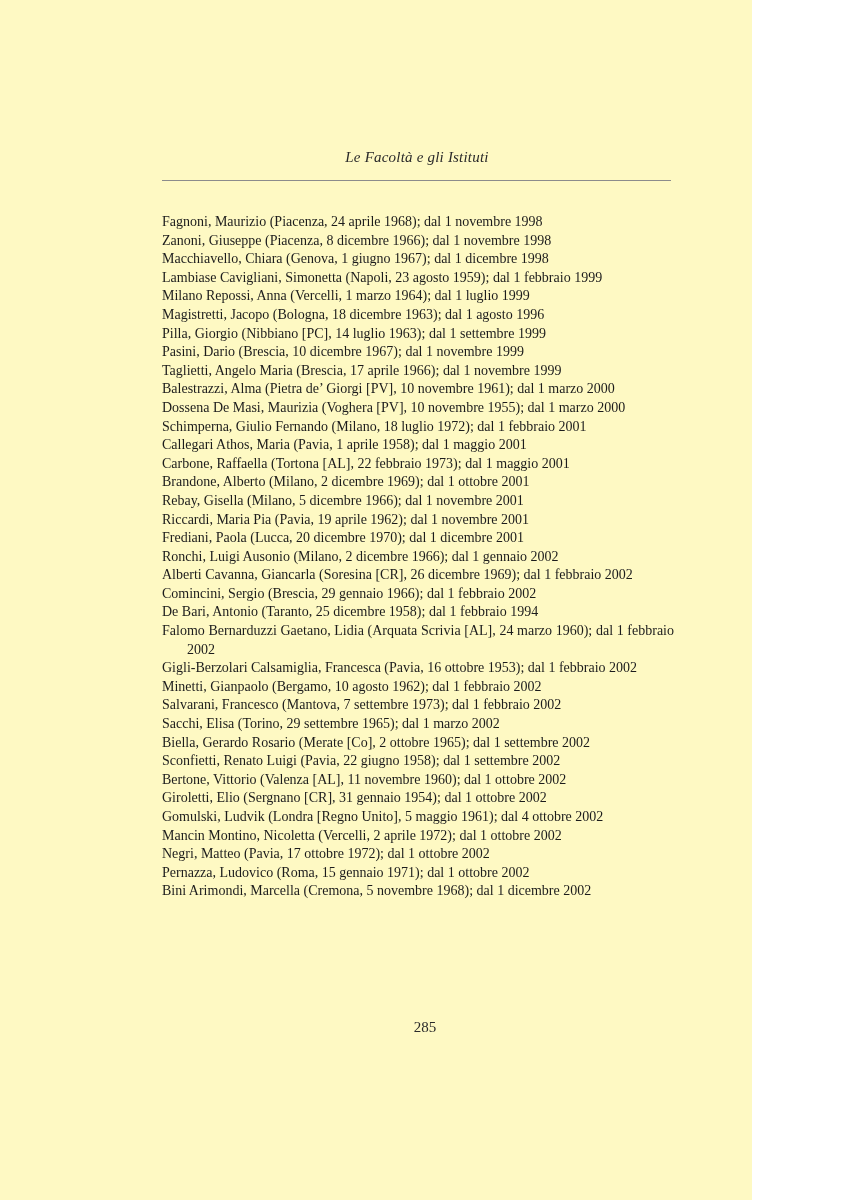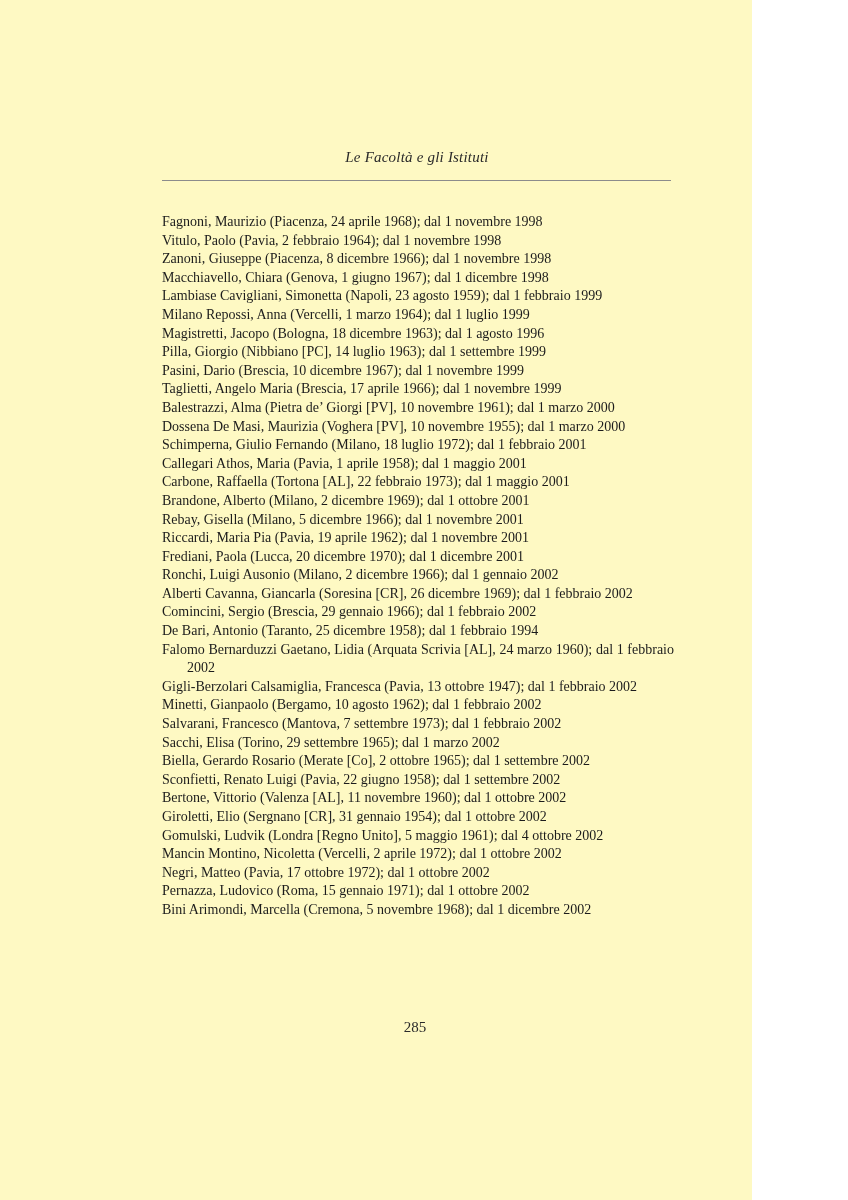--- a/index.html
+++ b/index.html
@@ -46,41 +46,40 @@
     font-size: 14px;
     line-height: 18.6px;
     text-align: justify;
     padding-left: 25px;
     text-indent: -25px;
     color: #1c1c1c;
   }
   .page-number {
     position: absolute;
     top: 1019px;
-    left: 160px;
+    left: 170px;
     width: 510px;
     text-align: center;
     font-size: 15px;
     color: #2a2a2a;
   }
 </style>
 </head>
 <body>
 
 <div class="page">
 
   <div class="running-header">Le Facoltà e gli Istituti</div>
 
   <div class="header-rule"></div>
 
   <div class="entry-list">
 
       <p class="entry">Fagnoni, Maurizio (Piacenza, 24 aprile 1968); dal 1 novembre 1998</p>
 
-      <p class="entry">Vitulo, Paolo (Pavia, 2 febbraio 1964); dal 1 novembre 1998</p>
 
       <p class="entry">Zanoni, Giuseppe (Piacenza, 8 dicembre 1966); dal 1 novembre 1998</p>
 
       <p class="entry">Macchiavello, Chiara (Genova, 1 giugno 1967); dal 1 dicembre 1998</p>
 
       <p class="entry">Lambiase Cavigliani, Simonetta (Napoli, 23 agosto 1959); dal 1 febbraio 1999</p>
 
       <p class="entry">Milano Repossi, Anna (Vercelli, 1 marzo 1964); dal 1 luglio 1999</p>
 
       <p class="entry">Magistretti, Jacopo (Bologna, 18 dicembre 1963); dal 1 agosto 1996</p>
@@ -112,21 +111,21 @@
       <p class="entry">Ronchi, Luigi Ausonio (Milano, 2 dicembre 1966); dal 1 gennaio 2002</p>
 
       <p class="entry">Alberti Cavanna, Giancarla (Soresina [CR], 26 dicembre 1969); dal 1 febbraio 2002</p>
 
       <p class="entry">Comincini, Sergio (Brescia, 29 gennaio 1966); dal 1 febbraio 2002</p>
 
       <p class="entry">De Bari, Antonio (Taranto, 25 dicembre 1958); dal 1 febbraio 1994</p>
 
       <p class="entry">Falomo Bernarduzzi Gaetano, Lidia (Arquata Scrivia [AL], 24 marzo 1960); dal 1 febbraio 2002</p>
 
-      <p class="entry">Gigli-Berzolari Calsamiglia, Francesca (Pavia, 13 ottobre 1947); dal 1 febbraio 2002</p>
+      <p class="entry">Gigli-Berzolari Calsamiglia, Francesca (Pavia, 16 ottobre 1953); dal 1 febbraio 2002</p>
 
       <p class="entry">Minetti, Gianpaolo (Bergamo, 10 agosto 1962); dal 1 febbraio 2002</p>
 
       <p class="entry">Salvarani, Francesco (Mantova, 7 settembre 1973); dal 1 febbraio 2002</p>
 
       <p class="entry">Sacchi, Elisa (Torino, 29 settembre 1965); dal 1 marzo 2002</p>
 
 
       <p class="entry">Biella, Gerardo Rosario (Merate [Co], 2 ottobre 1965); dal 1 settembre 2002</p>
 

